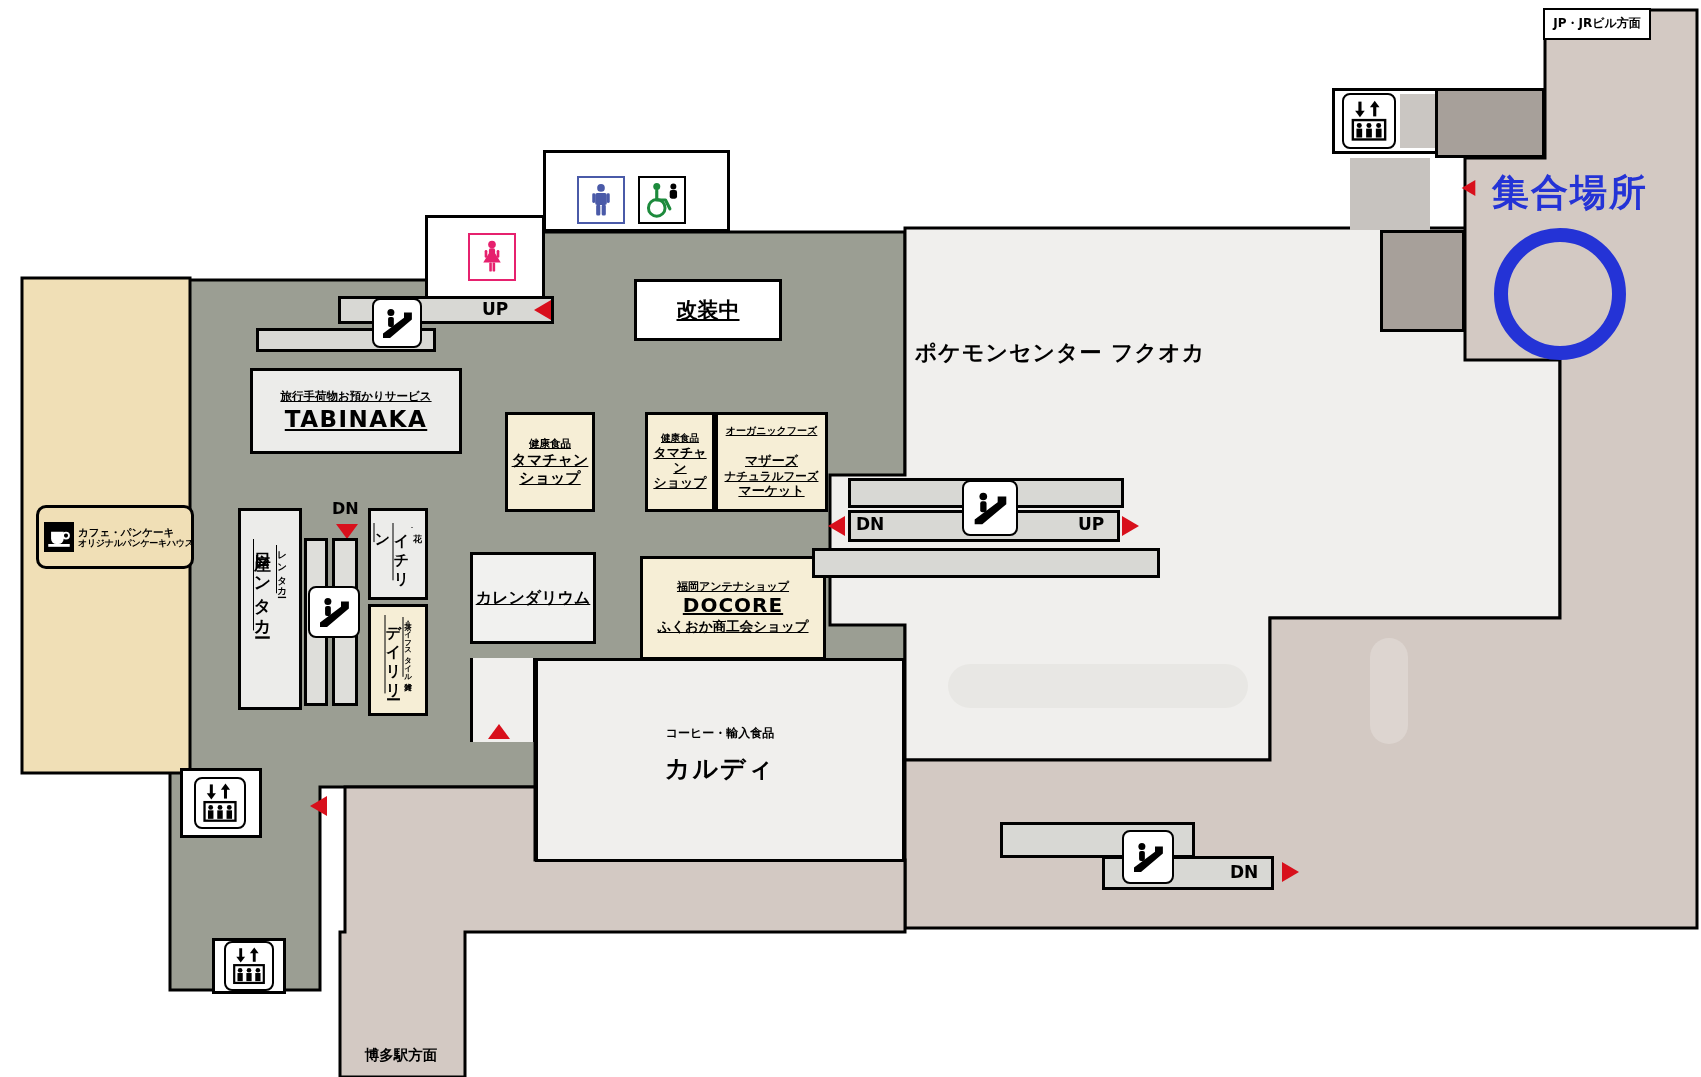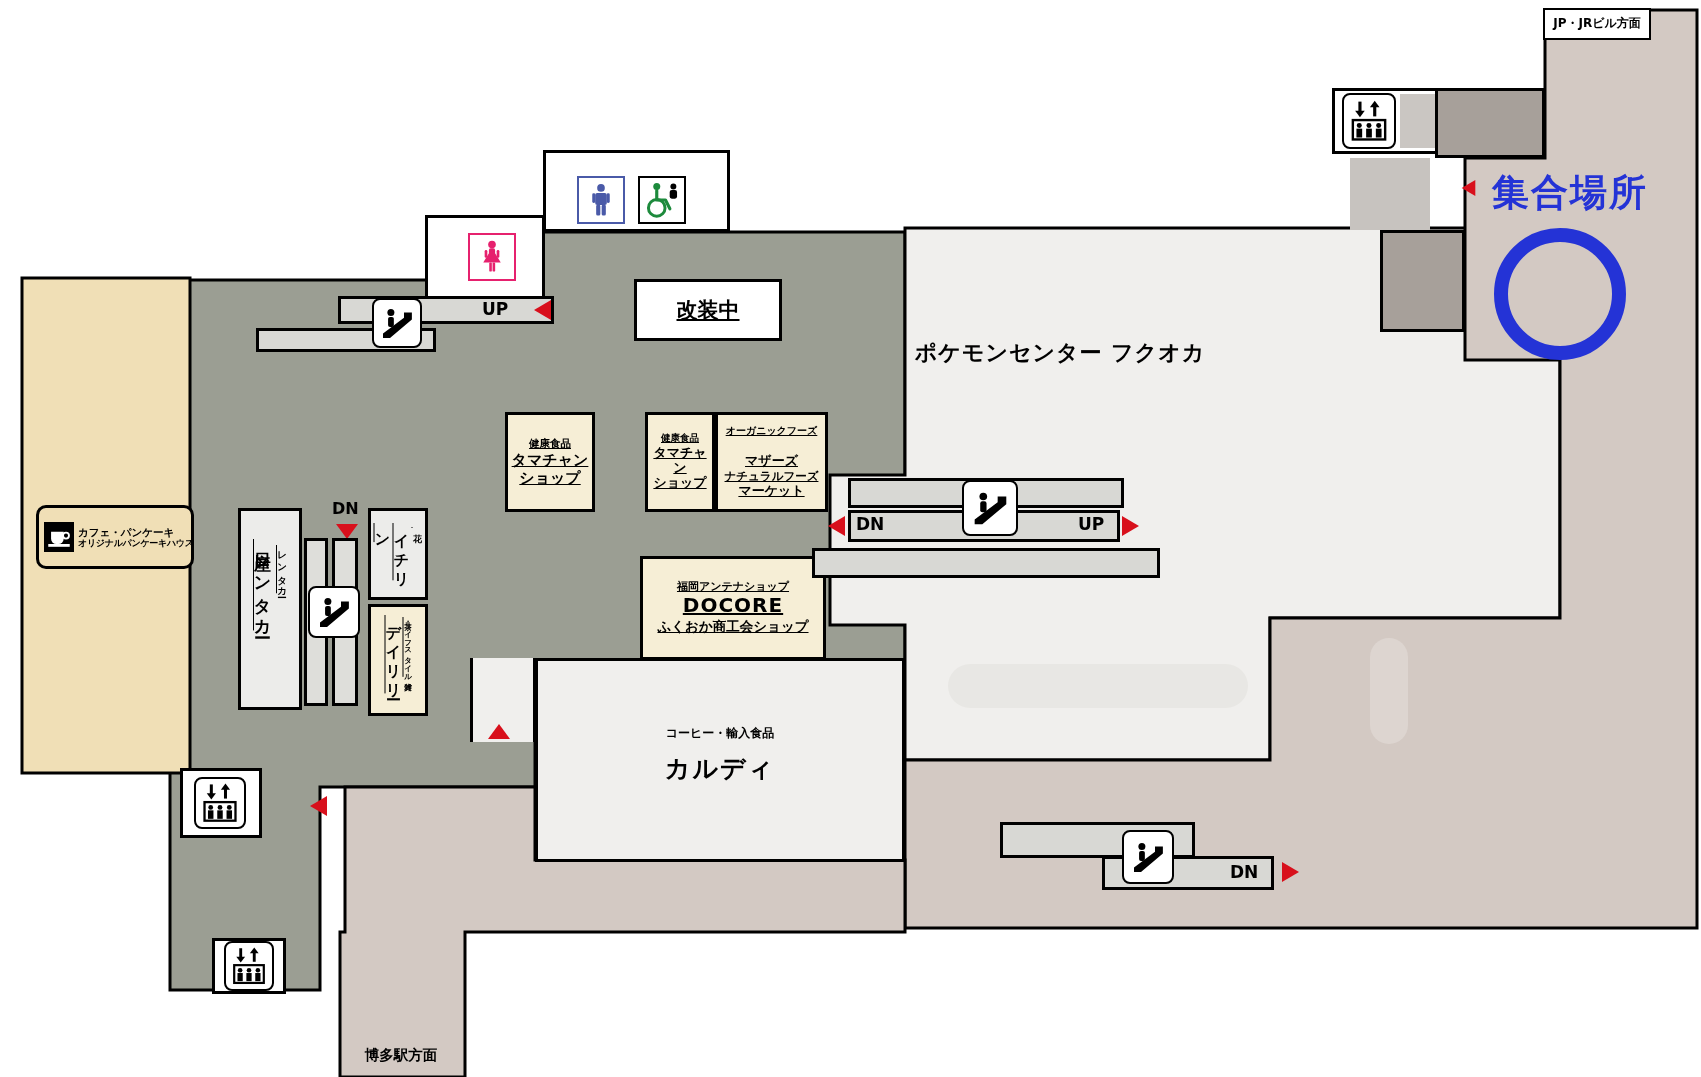--- a/index.html
+++ b/index.html
@@ -154,38 +154,45 @@
       </svg>
   </div>
 
   <div class="abs whitebg b3 ctr lbl" style="left:634px;top:279px;width:148px;height:62px;font-size:21px;">
     <span>改装中</span>
   </div>
   <div class="abs lbl ctr" style="left:880px;top:338px;width:360px;height:30px;font-size:22px;letter-spacing:1px;">
     <span>ポケモンセンター フクオカ</span>
   </div>
 
+  <div class="abs litebg b3 ctr" style="left:250px;top:368px;width:212px;height:86px;">
+    <div class="lbl" style="font-size:11.5px;">旅行手荷物お預かりサービス</div>
+    <div class="lbl" style="font-size:23px;letter-spacing:1.5px;margin-top:3px;">TABINAKA</div>
+  </div>
 
   <div class="abs shopbox b3 ctr" style="left:505px;top:412px;width:90px;height:100px;">
     <div class="lbl" style="font-size:10.5px;">健康食品</div>
     <div class="lbl" style="font-size:15px;margin-top:3px;">タマチャン</div>
     <div class="lbl" style="font-size:15px;">ショップ</div>
   </div>
   <div class="abs shopbox b3 ctr" style="left:645px;top:412px;width:70px;height:100px;">
     <div class="lbl" style="font-size:9.5px;">健康食品</div>
     <div class="lbl" style="font-size:13px;margin-top:2px;">タマチャン</div>
     <div class="lbl" style="font-size:13px;">ショップ</div>
   </div>
   <div class="abs shopbox b3 ctr" style="left:715px;top:412px;width:113px;height:100px;">
     <div class="lbl" style="font-size:10px;">オーガニックフーズ</div>
     <div class="lbl" style="font-size:13px;margin-top:18px;">マザーズ</div>
     <div class="lbl" style="font-size:11.5px;margin-top:1px;">ナチュラルフーズ</div>
     <div class="lbl" style="font-size:13px;margin-top:1px;">マーケット</div>
   </div>
 
+  <div class="abs b3 ctr lbl" style="left:470px;top:552px;width:126px;height:92px;background:#f1f1ef;font-size:16px;">
+    <span>カレンダリウム</span>
+  </div>
   <div class="abs shopbox b3 ctr" style="left:640px;top:556px;width:186px;height:104px;">
     <div class="lbl" style="font-size:11px;">福岡アンテナショップ</div>
     <div class="lbl" style="font-size:20px;margin-top:0;letter-spacing:1px;">DOCORE</div>
     <div class="lbl" style="font-size:13.5px;margin-top:2px;">ふくおか商工会ショップ</div>
   </div>
 
   <div class="abs litebg b3 vshop" style="left:238px;top:508px;width:64px;height:202px;padding-top:28px;">
     <span class="vtxt" style="font-size:17px;">日産レンタカー</span>
     <span class="vcat" style="font-size:9.5px;margin-top:6px;">レンタカー</span>
   </div>

